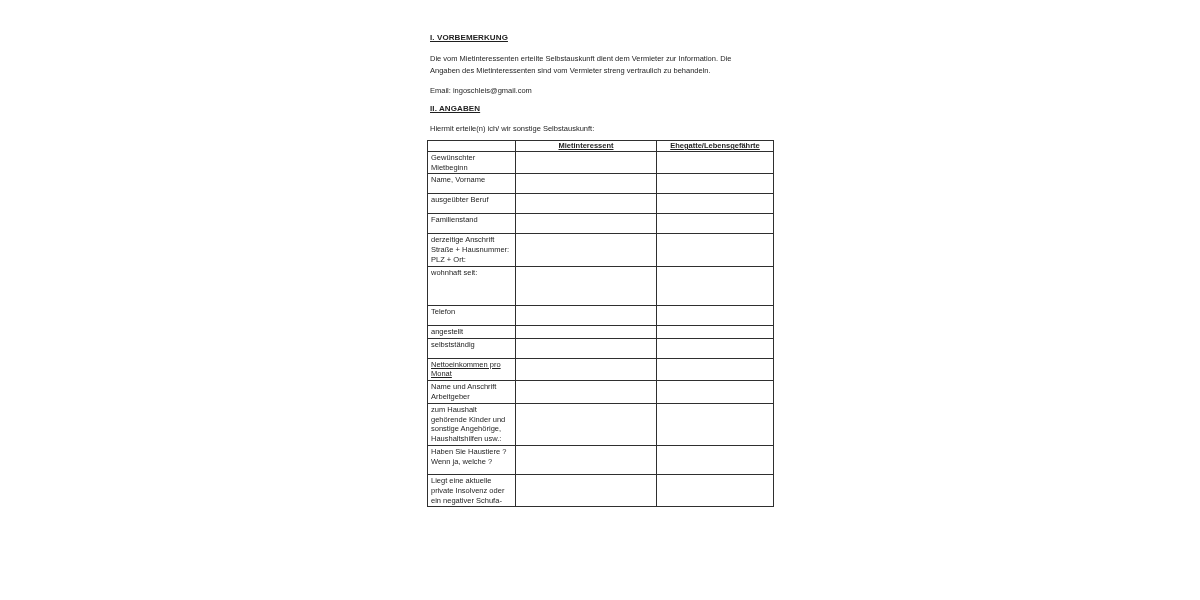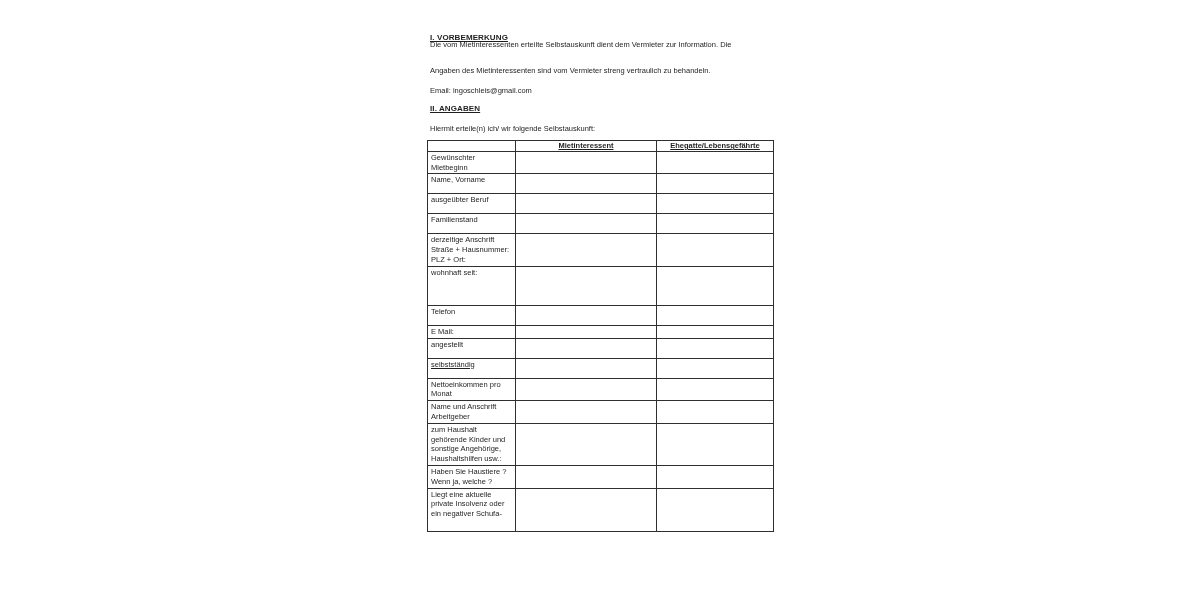--- a/index.html
+++ b/index.html
@@ -23,21 +23,21 @@
     letter-spacing: 0.1px;
     white-space: nowrap;
   }
   .doc-text {
     font-size: 7.5px;
     line-height: 12px;
     white-space: nowrap;
   }
   .para { width: 330px; }
   #heading-1 { top: 2px; }
-  #para-line-1 { top: 8px; }
+  #para-line-1 { top: 22px; }
   #para-line-2 { top: 34px; }
   #email-line { top: 54px; }
   #heading-2 { top: 73px; }
   #intro-line { top: 92px; }
 
   table.form-table {
     position: absolute;
     left: 0; top: 109px;
     width: 346px;
     border-collapse: collapse;
@@ -92,21 +92,21 @@
   <div id="heading-1" class="abs doc-heading">I. VORBEMERKUNG</div>
 
   <div id="para-line-1" class="abs doc-text para">Die vom Mietinteressenten erteilte Selbstauskunft dient dem Vermieter zur Information. Die</div>
 
   <div id="para-line-2" class="abs doc-text para">Angaben des Mietinteressenten sind vom Vermieter streng vertraulich zu behandeln.</div>
 
   <div id="email-line" class="abs doc-text">Email: ingoschleis@gmail.com</div>
 
   <div id="heading-2" class="abs doc-heading">II. ANGABEN</div>
 
-  <div id="intro-line" class="abs doc-text">Hiermit erteile(n) ich/ wir folgende Selbstauskunft:</div>
+  <div id="intro-line" class="abs doc-text">Hiermit erteile(n) ich/ wir sonstige Selbstauskunft:</div>
 
   <table class="form-table">
     <colgroup>
       <col class="c1">
         <col class="c2">
         <col class="c3">
     </colgroup>
     <thead>
       <tr>
         <th></th>
@@ -147,25 +147,20 @@
           <td class="label-cell">wohnhaft seit:</td>
           <td class="value-cell"></td>
           <td class="value-cell"></td>
         </tr>
         <tr>
           <td class="label-cell">Telefon</td>
           <td class="value-cell"></td>
           <td class="value-cell"></td>
         </tr>
         <tr>
-          <td class="label-cell">E Mail:</td>
-          <td class="value-cell"></td>
-          <td class="value-cell"></td>
-        </tr>
-        <tr>
           <td class="label-cell">angestellt</td>
           <td class="value-cell"></td>
           <td class="value-cell"></td>
         </tr>
         <tr>
           <td class="label-cell">selbstständig</td>
           <td class="value-cell"></td>
           <td class="value-cell"></td>
         </tr>
         <tr>

